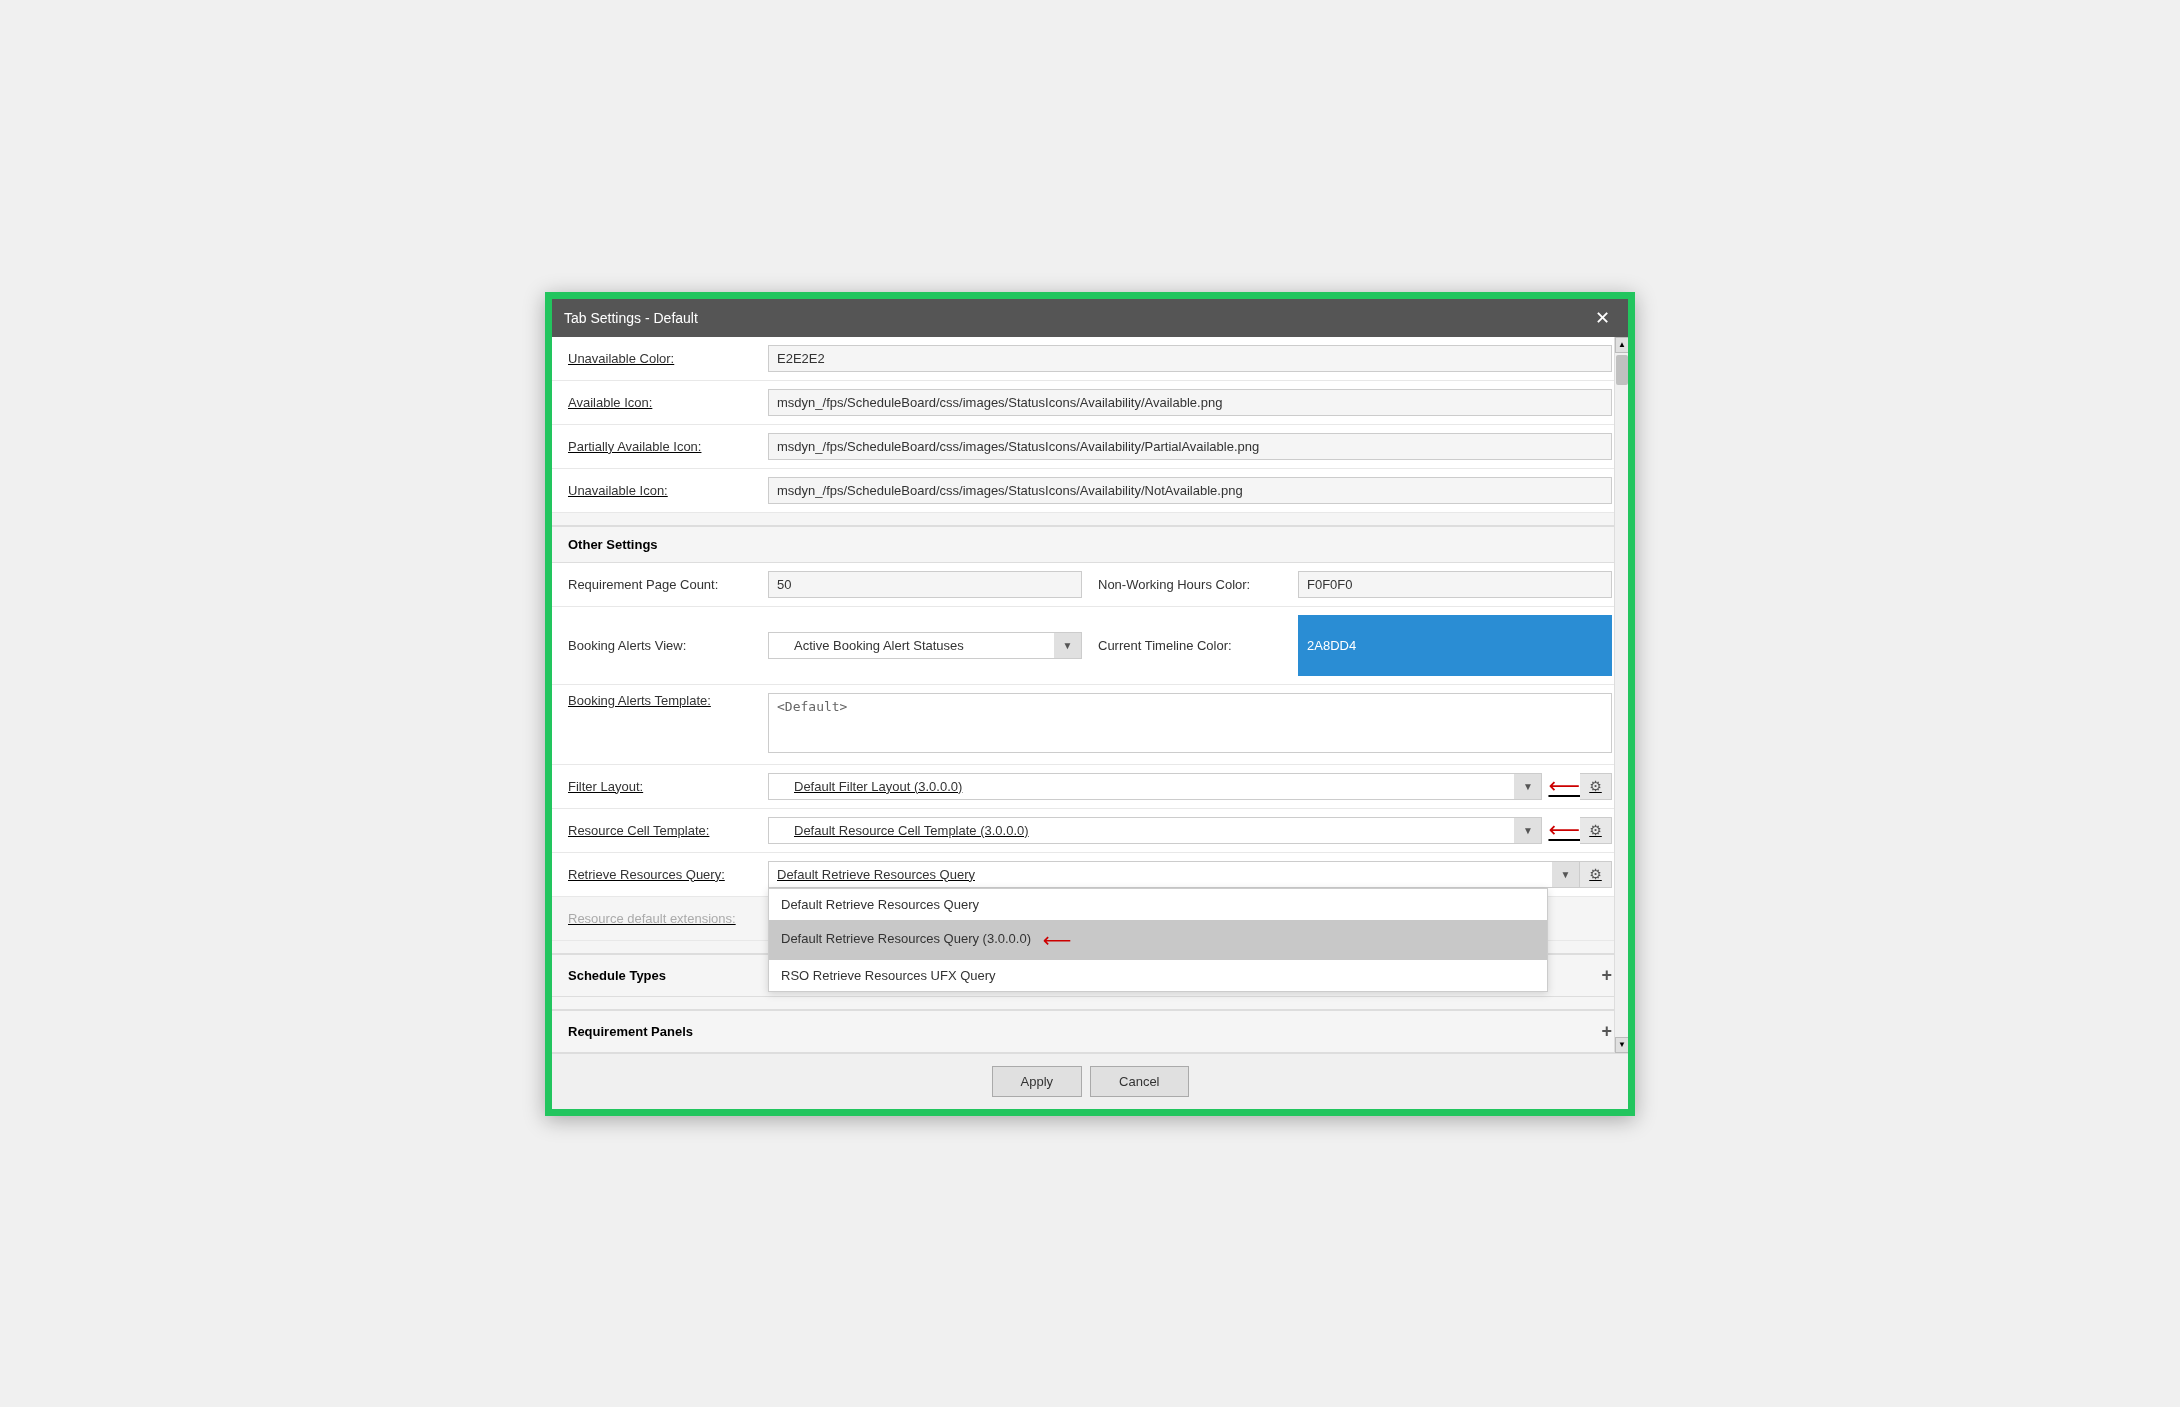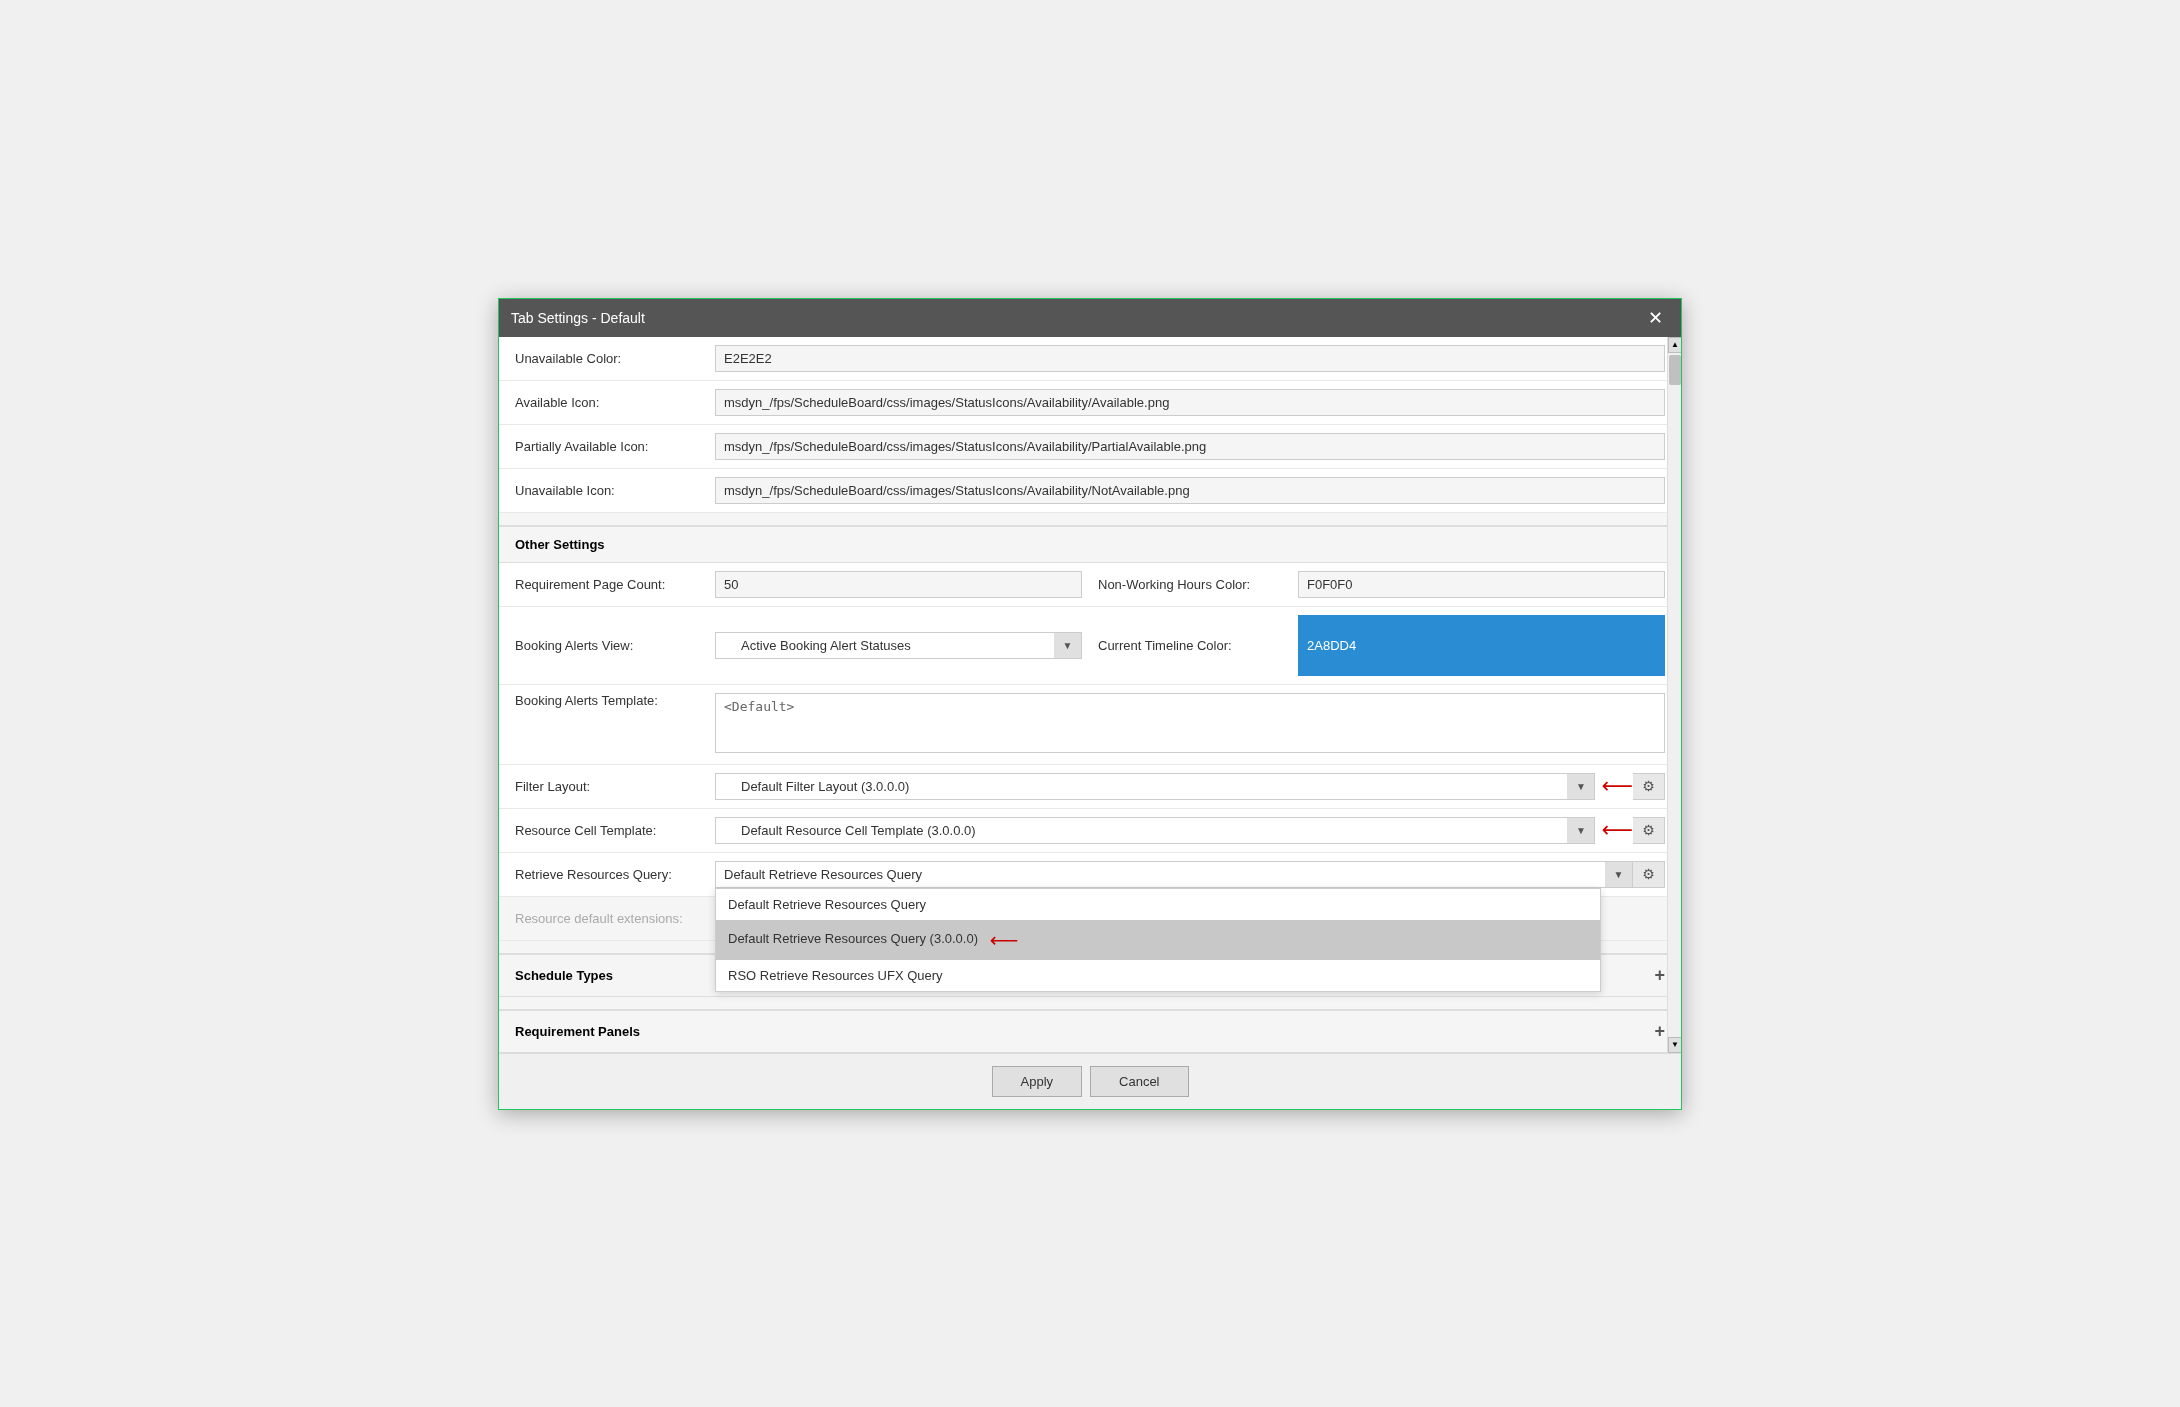--- a/index.html
+++ b/index.html
@@ -6,23 +6,23 @@
     body {
       font-family: 'Segoe UI', Arial, sans-serif;
       font-size: 13px;
       background: #f0f0f0;
       display: flex;
       justify-content: center;
       align-items: center;
       min-height: 100vh;
     }
     .dialog {
-      width: 1184px;
+      width: 1090px;
       background: #fff;
-      border: 1px solid #22c55e;
+      border: 7px solid #22c55e;
       box-shadow: 0 4px 20px rgba(0,0,0,0.3);
       display: flex;
       flex-direction: column;
     }
     .dialog-title-bar {
       background: #555;
       color: #fff;
       padding: 8px 12px;
       display: flex;
       justify-content: space-between;
@@ -51,20 +51,21 @@
     .form-section {
       background: #fff;
       margin-bottom: 0;
     }
     .form-row {
       display: flex;
       align-items: center;
       padding: 8px 16px;
       border-bottom: 1px solid #e8e8e8;
       min-height: 44px;
+      text-decoration: underline;
     }
     .form-label {
       width: 200px;
       min-width: 200px;
       color: #333;
       font-size: 13px;
     }
     .form-control {
       flex: 1;
     }

